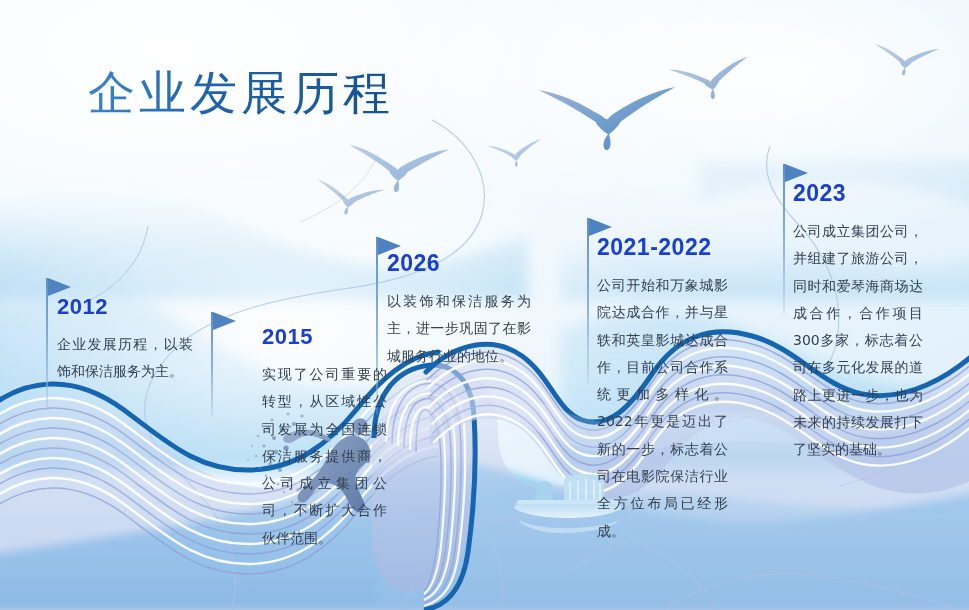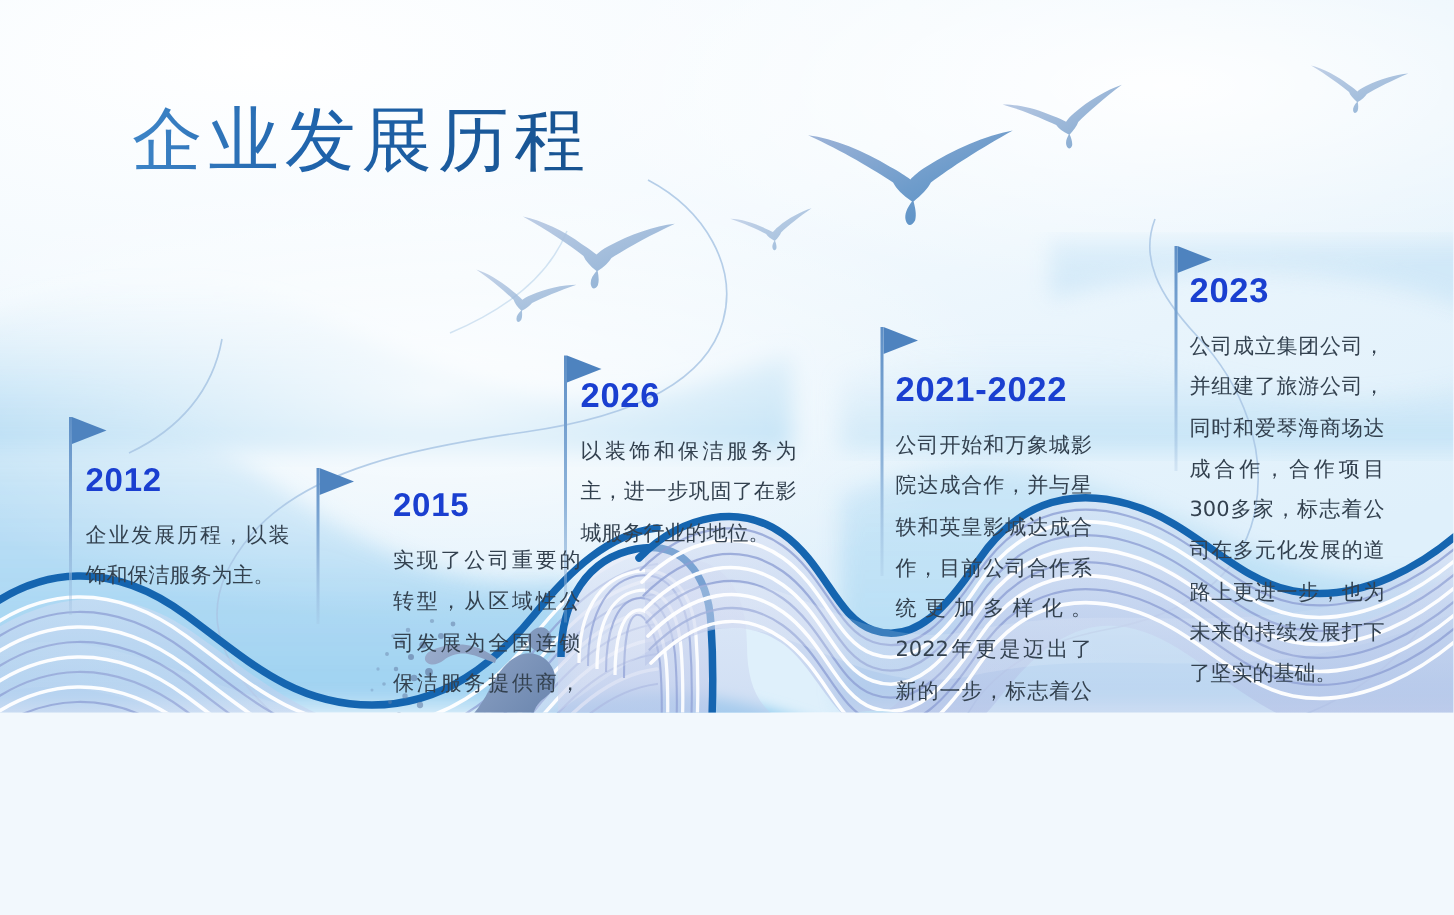--- a/index.html
+++ b/index.html
@@ -3,21 +3,21 @@
 <meta charset="utf-8">
 <title>企业发展历程</title>
 <style>
   * { margin:0; padding:0; box-sizing:border-box; }
   html,body { width:969px; height:610px; overflow:hidden; }
   body {
     font-family:"Liberation Sans","DejaVu Sans",sans-serif;
     background:#f2f8fd;
     position:relative;
   }
-  #stage { position:absolute; inset:0; width:969px; height:475px; overflow:hidden; }
+  #stage { position:absolute; inset:0; width:969px; height:610px; overflow:hidden; }
 
   
   .bg-sky {
     position:absolute; inset:0;
     background:
       radial-gradient(120% 85% at 18% 8%, #ffffff 0%, #f4fafe 38%, #e8f4fc 68%, #dff0fb 100%);
   }
   .bg-haze {
     position:absolute; inset:0;
     background:
@@ -43,24 +43,24 @@
     font-size:23px; font-weight:700; color:#1a3fd0;
     letter-spacing:.5px; line-height:1; margin-bottom:13px;
     font-family:Liberation Sans, sans-serif;
     white-space:nowrap;
   }
   .ms .desc {
     font-size:14px; line-height:1.95; color:#33414f;
     font-family:"DejaVu Sans","Liberation Sans",sans-serif;
     text-align:justify;
   }
-  #ms-2012      { left:57px;  top:309px; width:136px; }
+  #ms-2012      { left:57px;  top:296px; width:136px; }
   #ms-2015      { left:222px; top:326px; width:125px;margin-left:40px; }
   #ms-2019      { left:387px; top:252px; width:144px; }
-  #ms-2021-2022 { left:597px; top:248px; width:131px; }
+  #ms-2021-2022 { left:597px; top:236px; width:131px; }
   #ms-2023      { left:793px; top:182px; width:130px; }
   #ms-2012 .year, #ms-2015 .year { font-size:22px; }
 
   
   .flag { position:absolute; }
   .flag .pennant {
     position:absolute; left:0; top:0;
     width:0; height:0;
     border-left:23px solid #4e83bf;
     border-top:9px solid transparent;

